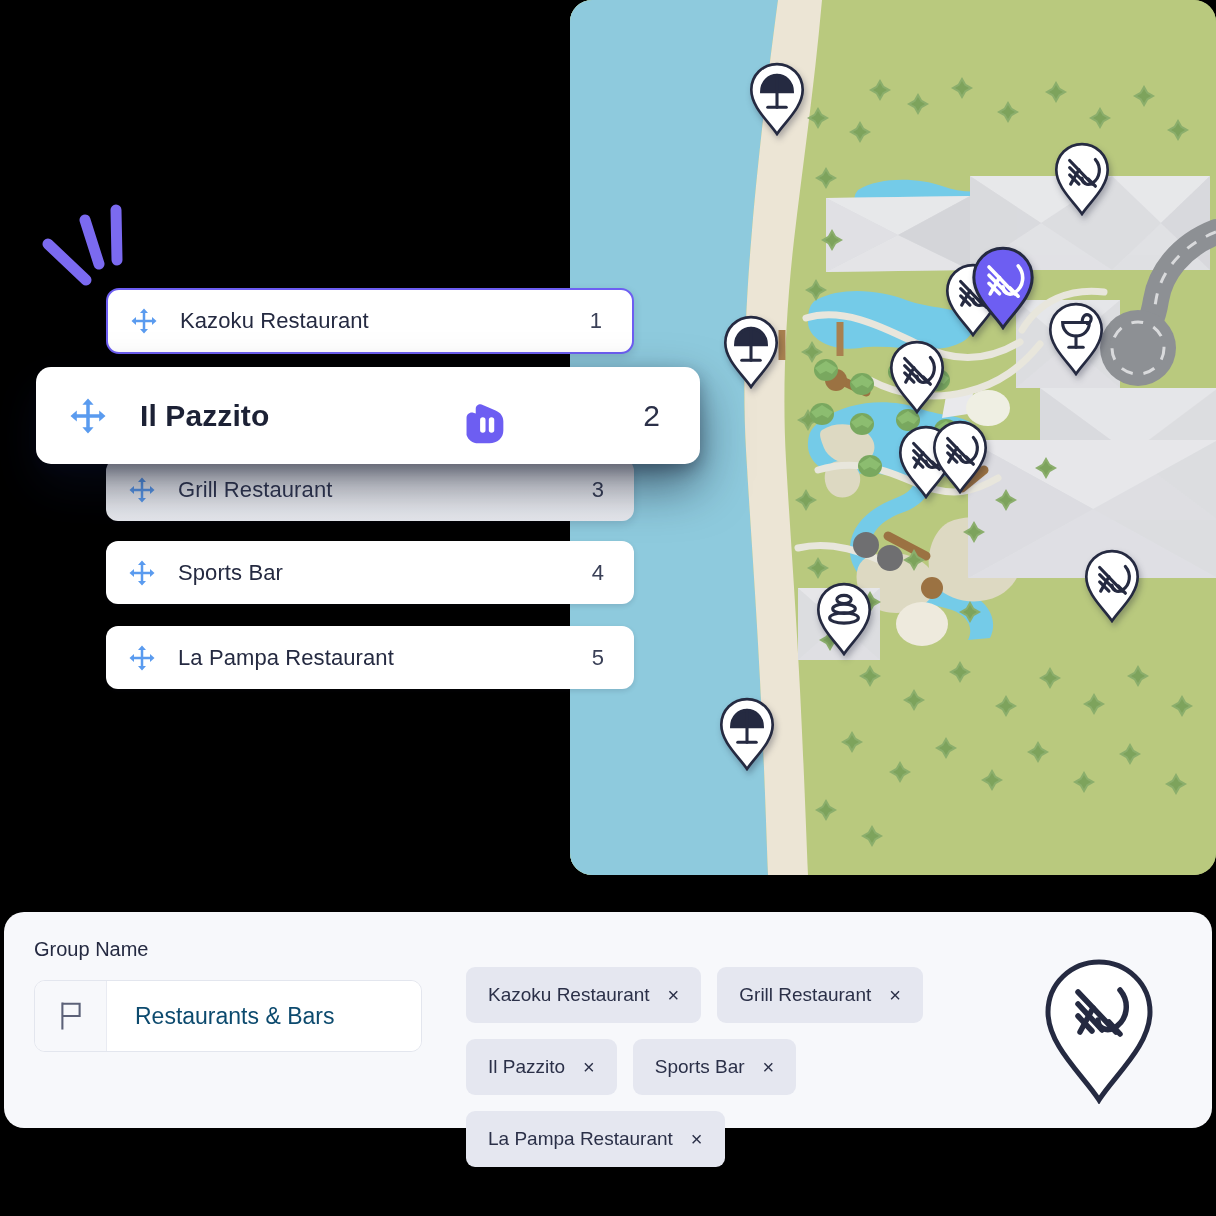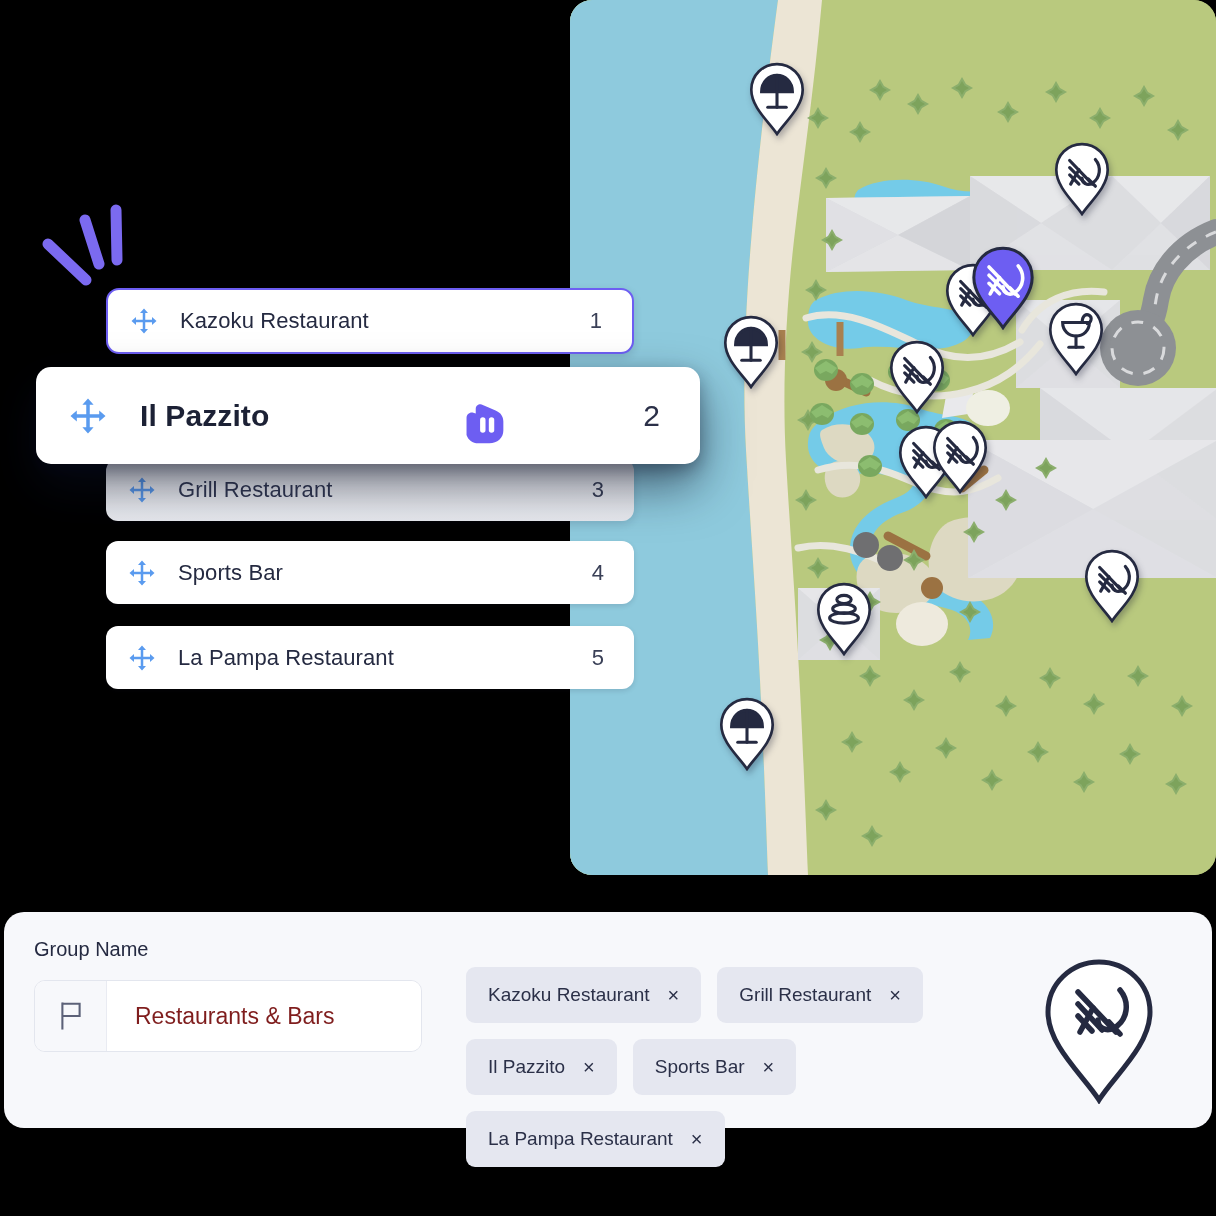--- a/index.html
+++ b/index.html
@@ -112,21 +112,21 @@
     border-radius: 11px;
     background: #ffffff;
     overflow: hidden;
   }
   .group-field .flag-box {
     flex: 0 0 72px; display: flex; align-items: center; justify-content: center;
     background: #f7f8fb; border-right: 1px solid #e9ebf2;
   }
   .group-field .gf-value {
     flex: 1 1 auto; display: flex; align-items: center;
-    padding-left: 28px; font-size: 23px; color: #7f1d1d;
+    padding-left: 28px; font-size: 23px; color: #0c4a6e;
     background: #ffffff;
   }
 
   .tags {
     position: absolute; left: 462px; top: 55px;
     width: 560px;
     display: flex; flex-wrap: wrap; gap: 16px 16px;
     align-content: flex-start;
   }
   .tag {

